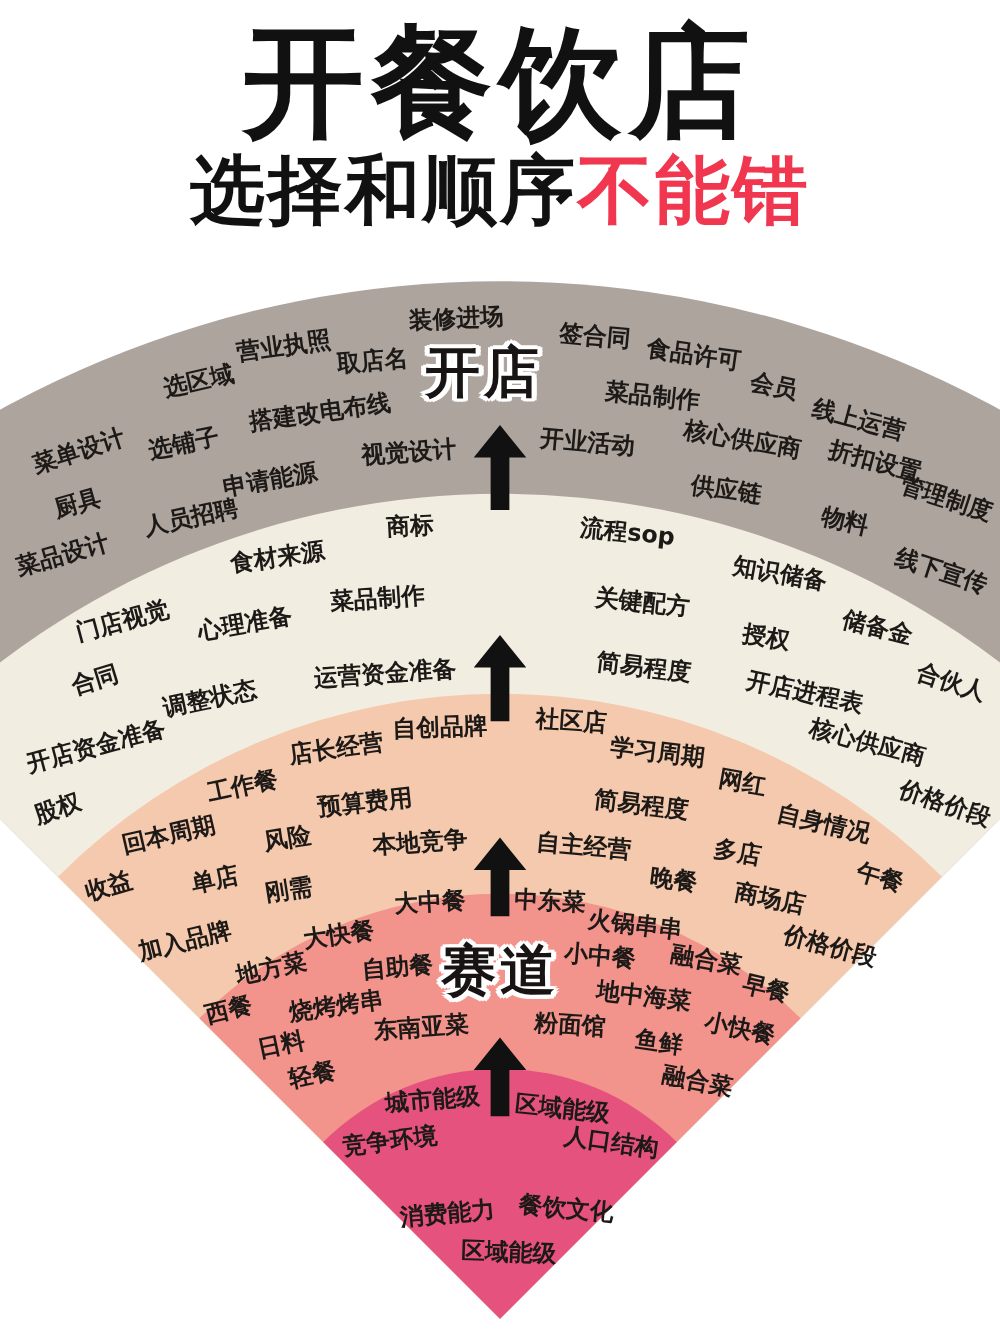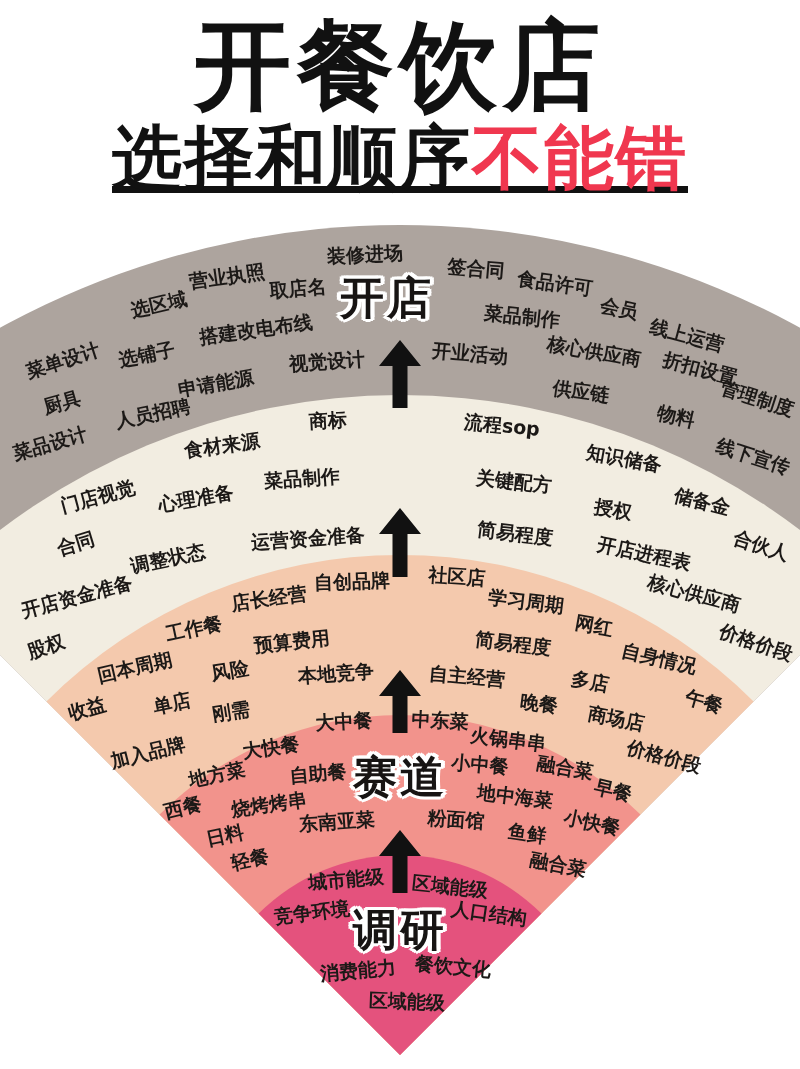--- a/index.html
+++ b/index.html
@@ -14,22 +14,22 @@
   #fan-svg{position:absolute;left:0;top:0;width:800px;height:1069px;}
   .header{
     position:absolute;top:14px;left:0;width:100%;
     text-align:center;z-index:3;
   }
   .title-line1{
     font-size:97px;font-weight:900;color:#111111;
     line-height:1.08;letter-spacing:6px;
   }
   .title-line2{
-    font-size:70px;font-weight:900;color:#111111;
-    line-height:1.0;letter-spacing:2px;margin-top:4px;text-decoration:underline;
+    font-size:60px;font-weight:900;color:#111111;
+    line-height:1.0;letter-spacing:2px;margin-top:4px;
   }
   .title-line2 .red{font-weight:900;}
   #fan-labels{position:absolute;left:0;top:0;width:800px;height:1069px;z-index:2;}
   .fan-label{
     position:absolute;
     font-size:19px;font-weight:800;color:#1c1917;
     white-space:nowrap;
     transform-origin:center center;
   }
   .layer-title{
@@ -152,15 +152,14 @@
       <div class="fan-label" style="left: 250px; top: 860px; transform: translate(-50%, -50%) rotate(-12deg);">轻餐</div>
       <div class="fan-label" style="left: 558px; top: 865px; transform: translate(-50%, -50%) rotate(11deg);">融合菜</div>
       <div class="layer-title" style="left: 400px; top: 777px; transform: translate(-50%, -50%);">赛道</div>
       <div class="fan-label" style="left: 346px; top: 880px; transform: translate(-50%, -50%) rotate(-5deg);">城市能级</div>
       <div class="fan-label" style="left: 450px; top: 887px; transform: translate(-50%, -50%) rotate(6deg);">区域能级</div>
       <div class="fan-label" style="left: 312px; top: 913px; transform: translate(-50%, -50%) rotate(-7deg);">竞争环境</div>
       <div class="fan-label" style="left: 489px; top: 914px; transform: translate(-50%, -50%) rotate(8deg);">人口结构</div>
       <div class="fan-label" style="left: 358px; top: 971px; transform: translate(-50%, -50%) rotate(-5deg);">消费能力</div>
       <div class="fan-label" style="left: 453px; top: 967px; transform: translate(-50%, -50%) rotate(5deg);">餐饮文化</div>
       <div class="fan-label" style="left: 407px; top: 1002px; transform: translate(-50%, -50%) rotate(2deg);">区域能级</div>
-      <div class="layer-title" style="left: 400px; top: 930px; transform: translate(-50%, -50%);">调研</div>
     </div>
 </div>
 
 </body></html>

